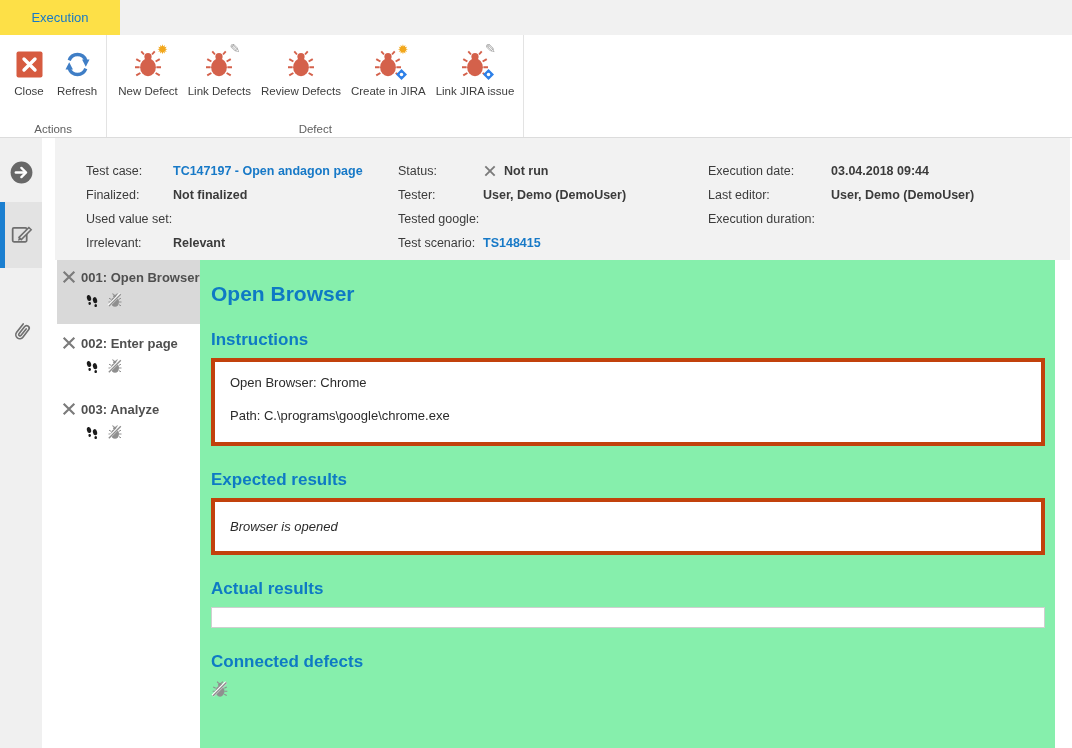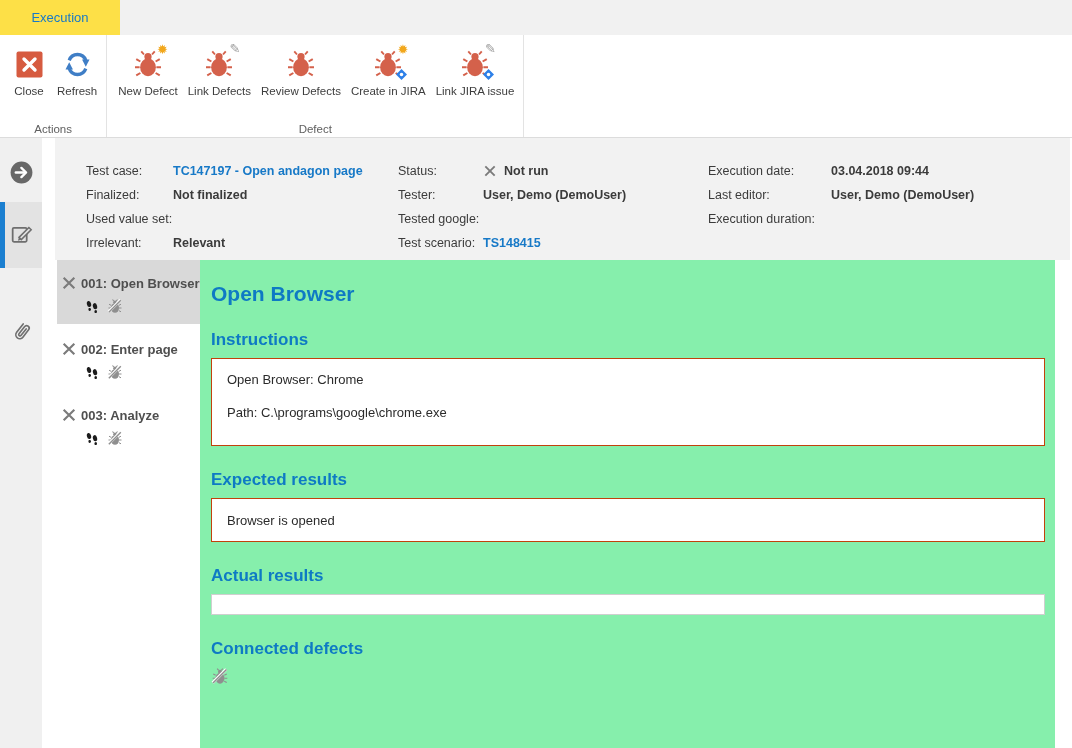--- a/index.html
+++ b/index.html
@@ -50,35 +50,35 @@
   .irow { display:flex; height:24px; align-items:center; }
   .ilbl { flex:none; }
   .icol-1 .ilbl { width:87px; }
   .icol-2 .ilbl { width:85px; }
   .icol-3 .ilbl { width:123px; }
   .ival { white-space:nowrap;font-weight:bold; }
   .link { color:#1779c7; cursor:pointer; }
   .status-val { display:flex; align-items:center; gap:7px; }
   
   .steps { position:absolute; left:57px; top:260px; width:151px; height:488px; background:#ffffff; }
-  .step { width:151px; height:64px; padding:15px 4px 0 4px; margin-bottom:2px; cursor:default; }
+  .step { width:151px; height:64px; padding:9px 4px 0 4px; margin-bottom:2px; cursor:default; }
   .step.selected { background:#d9d9d9; }
   .step-row { display:flex; align-items:center; gap:4px; }
   .step-label { font-weight:bold; font-size:13px; color:#4f4f4f; white-space:nowrap; }
   .step-icons { display:flex; align-items:center; gap:7px; margin:7px 0 0 23px; }
   
   .content { position:absolute; left:200px; top:260px; width:855px; height:488px; background:#86efac; }
   .page-title { margin:22px 0 0 11px; font-size:21px; font-weight:bold; color:#0e7ac4; }
   .sec-h { margin:24px 0 8px 11px; font-size:17px; font-weight:bold; color:#0e7ac4; }
   .box {
-    margin-left:11px; width:834px; background:#ffffff; border:1px solid #c2410c;
+    margin-left:11px; width:834px; background:#ffffff; border:4px solid #c2410c;
     padding:13px 15px; font-size:13px; color:#2b2b2b;
   }
   .box-tall { height:88px; }
-  .box-mid { height:44px; display:flex; align-items:center; }
+  .box-mid { height:57px; display:flex; align-items:center;font-style:italic; }
   .box p + p { margin-top:18px; }
   .actual-input {
     margin-left:11px; width:834px; height:21px; border:1px solid #cfcfcf; background:#fff;
     font-family:inherit; font-size:13px; padding:0 6px; outline:none; display:block;
   }
   .defect-icon-row { margin:6px 0 0 11px; }
   
   .collapse-arrow {
     position:absolute; left:208px; top:508px; width:0; height:0;
     border-top:5px solid transparent; border-bottom:5px solid transparent;

